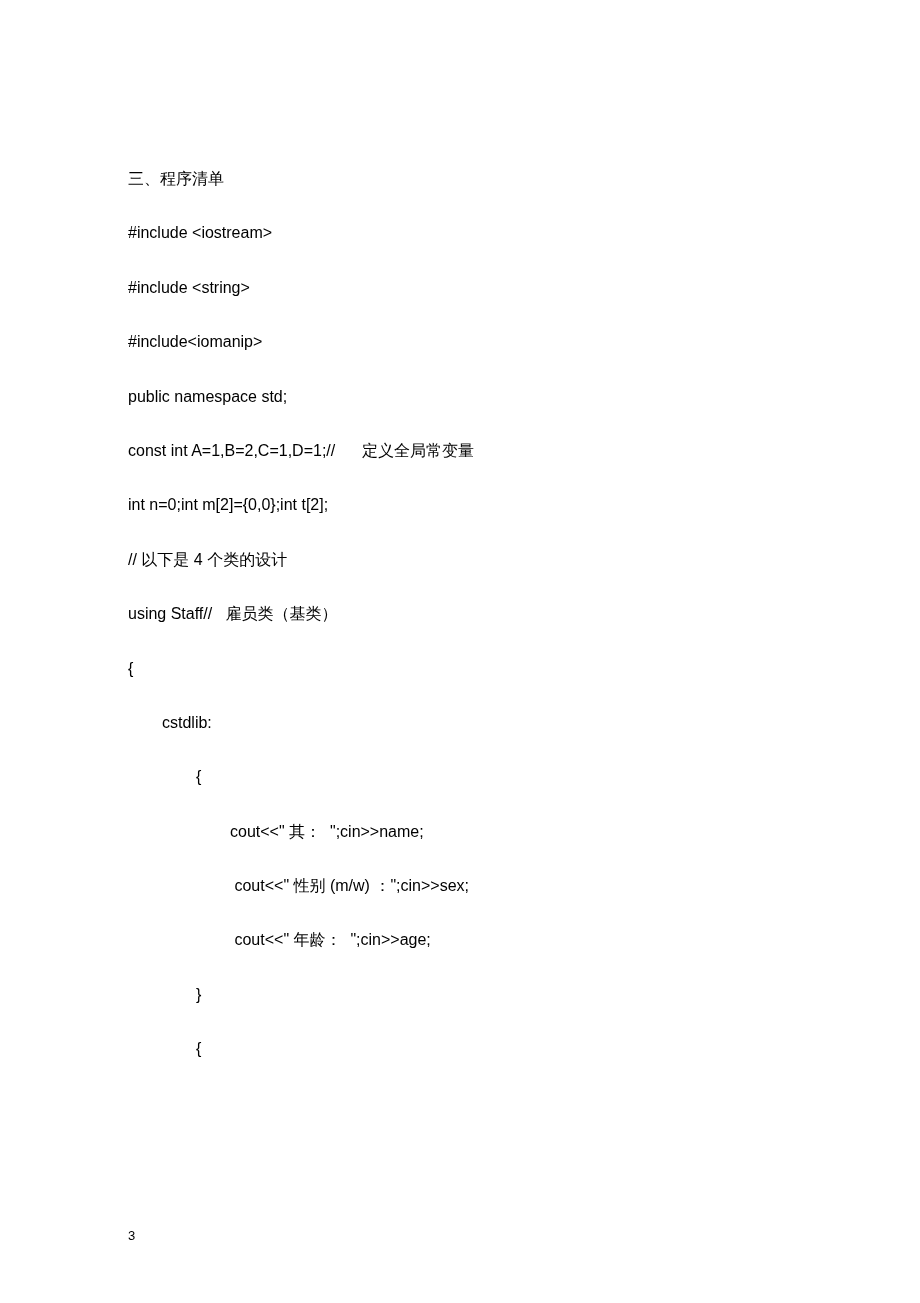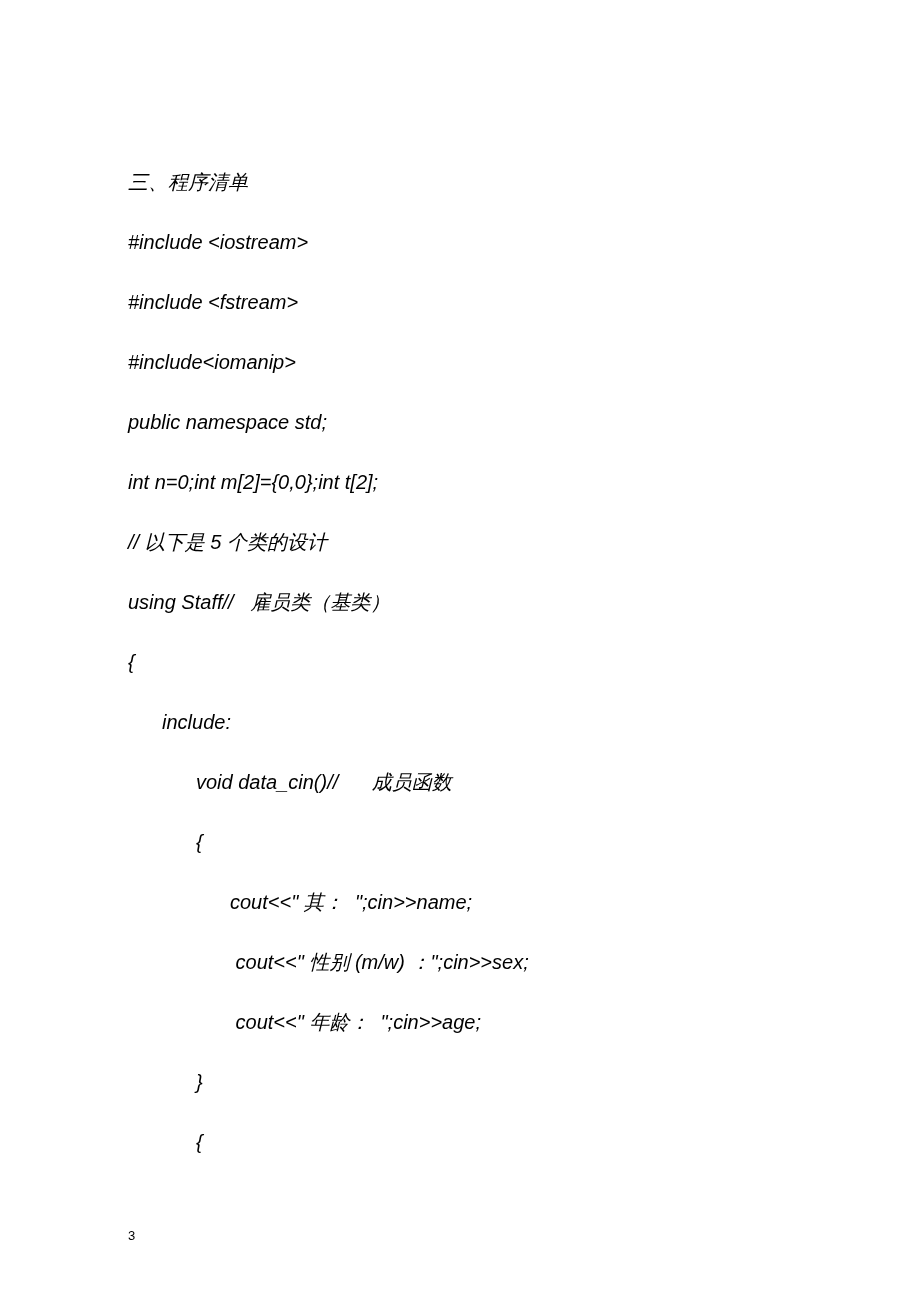--- a/index.html
+++ b/index.html
@@ -9,53 +9,52 @@
       font-family: Arial, "Microsoft YaHei", sans-serif;
       width: 920px;
       height: 1303px;
       position: relative;
     }
     .page {
       padding: 168px 128px 60px 128px;
       color: #000;
     }
     .line {
-      font-size: 20px;
+      font-size: 16px;
       line-height: 1.4;
       margin-bottom: 32px;
       white-space: pre;
-      font-style: italic;
     }
     .indent1 { padding-left: 34px; }
     .indent2 { padding-left: 68px; }
     .indent3 { padding-left: 102px; }
     .page-num {
       position: absolute;
       left: 128px;
       bottom: 60px;
       font-size: 13px;
       color: #000;
     }
   </style>
 </head>
 <body>
 
 <div class="page">
   <div id="content">
       <div class="line indent0">三、程序清单</div>
       <div class="line indent0">#include &lt;iostream&gt;</div>
-      <div class="line indent0">#include &lt;fstream&gt;</div>
+      <div class="line indent0">#include &lt;string&gt;</div>
       <div class="line indent0">#include&lt;iomanip&gt;</div>
       <div class="line indent0">public namespace std;</div>
+      <div class="line indent0">const int A=1,B=2,C=1,D=1;//      定义全局常变量</div>
       <div class="line indent0">int n=0;int m[2]={0,0};int t[2];</div>
-      <div class="line indent0">// 以下是 5 个类的设计</div>
+      <div class="line indent0">// 以下是 4 个类的设计</div>
       <div class="line indent0">using Staff//   雇员类（基类）</div>
       <div class="line indent0">{</div>
-      <div class="line indent1">include:</div>
-      <div class="line indent2">void data_cin()//      成员函数</div>
+      <div class="line indent1">cstdlib:</div>
       <div class="line indent2">{</div>
       <div class="line indent3">cout&lt;&lt;" 其：  ";cin&gt;&gt;name;</div>
       <div class="line indent3"> cout&lt;&lt;" 性别 (m/w) ：";cin&gt;&gt;sex;</div>
       <div class="line indent3"> cout&lt;&lt;" 年龄：  ";cin&gt;&gt;age;</div>
       <div class="line indent2">}</div>
       <div class="line indent2">{</div>
     </div>
 </div>
 
 <div class="page-num">3</div>

